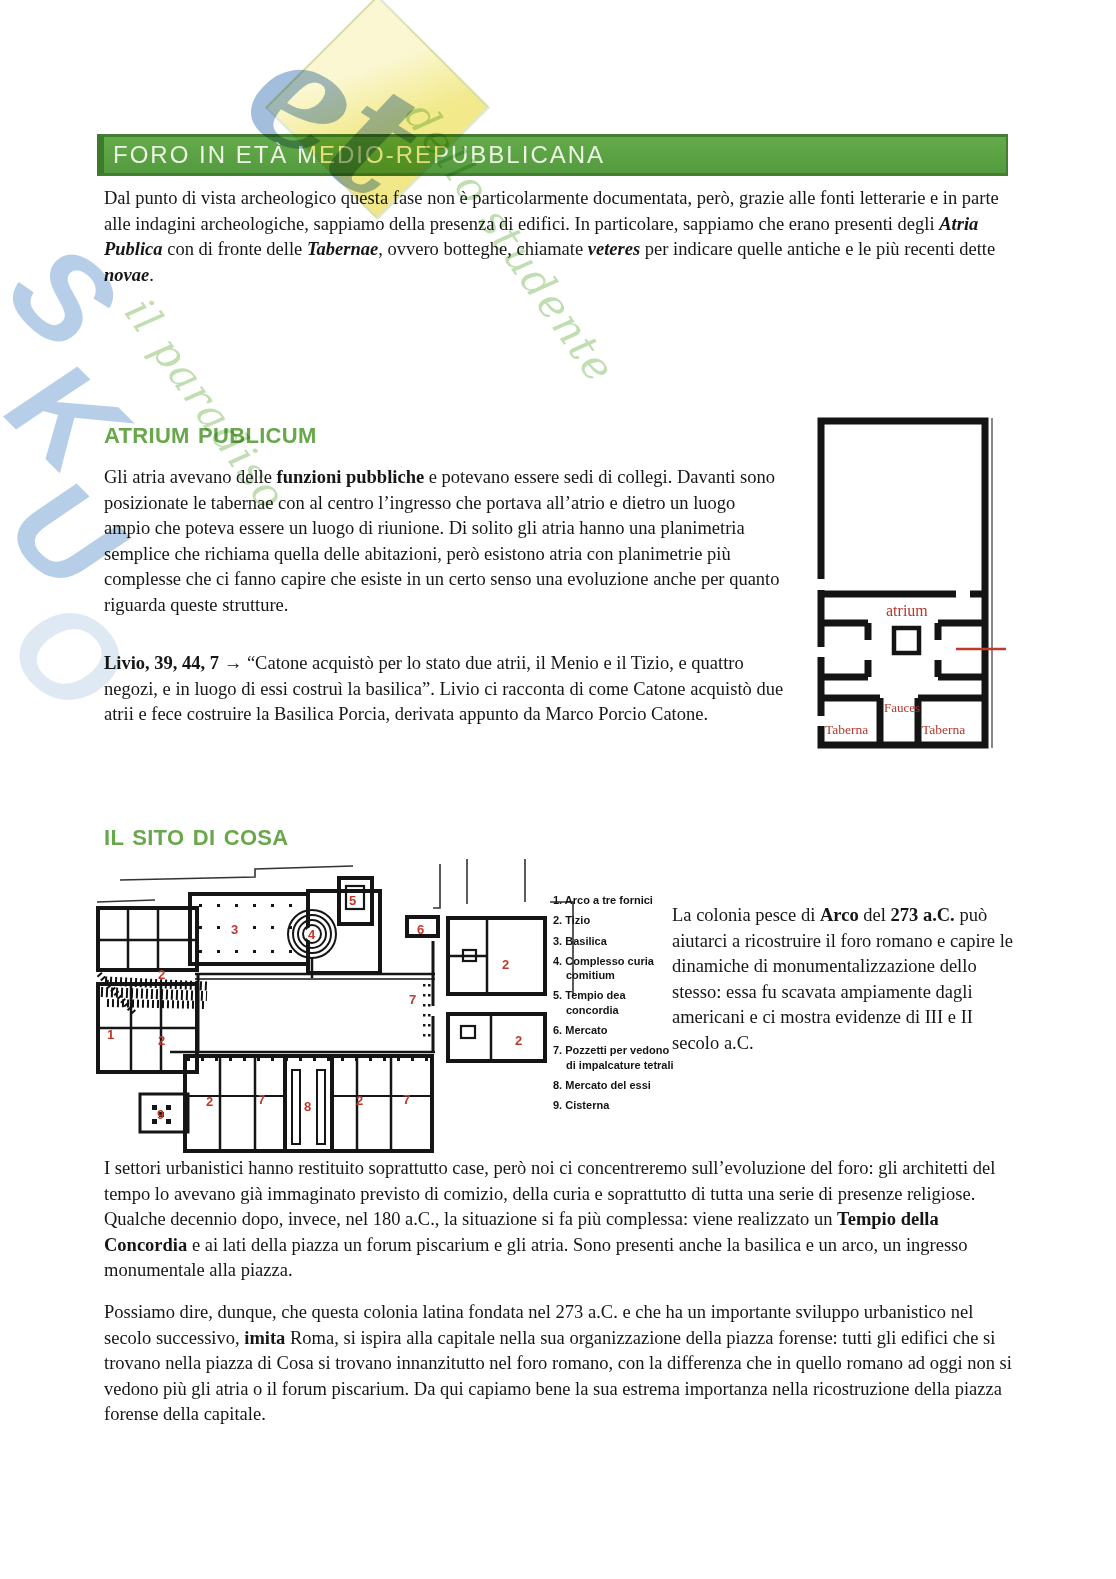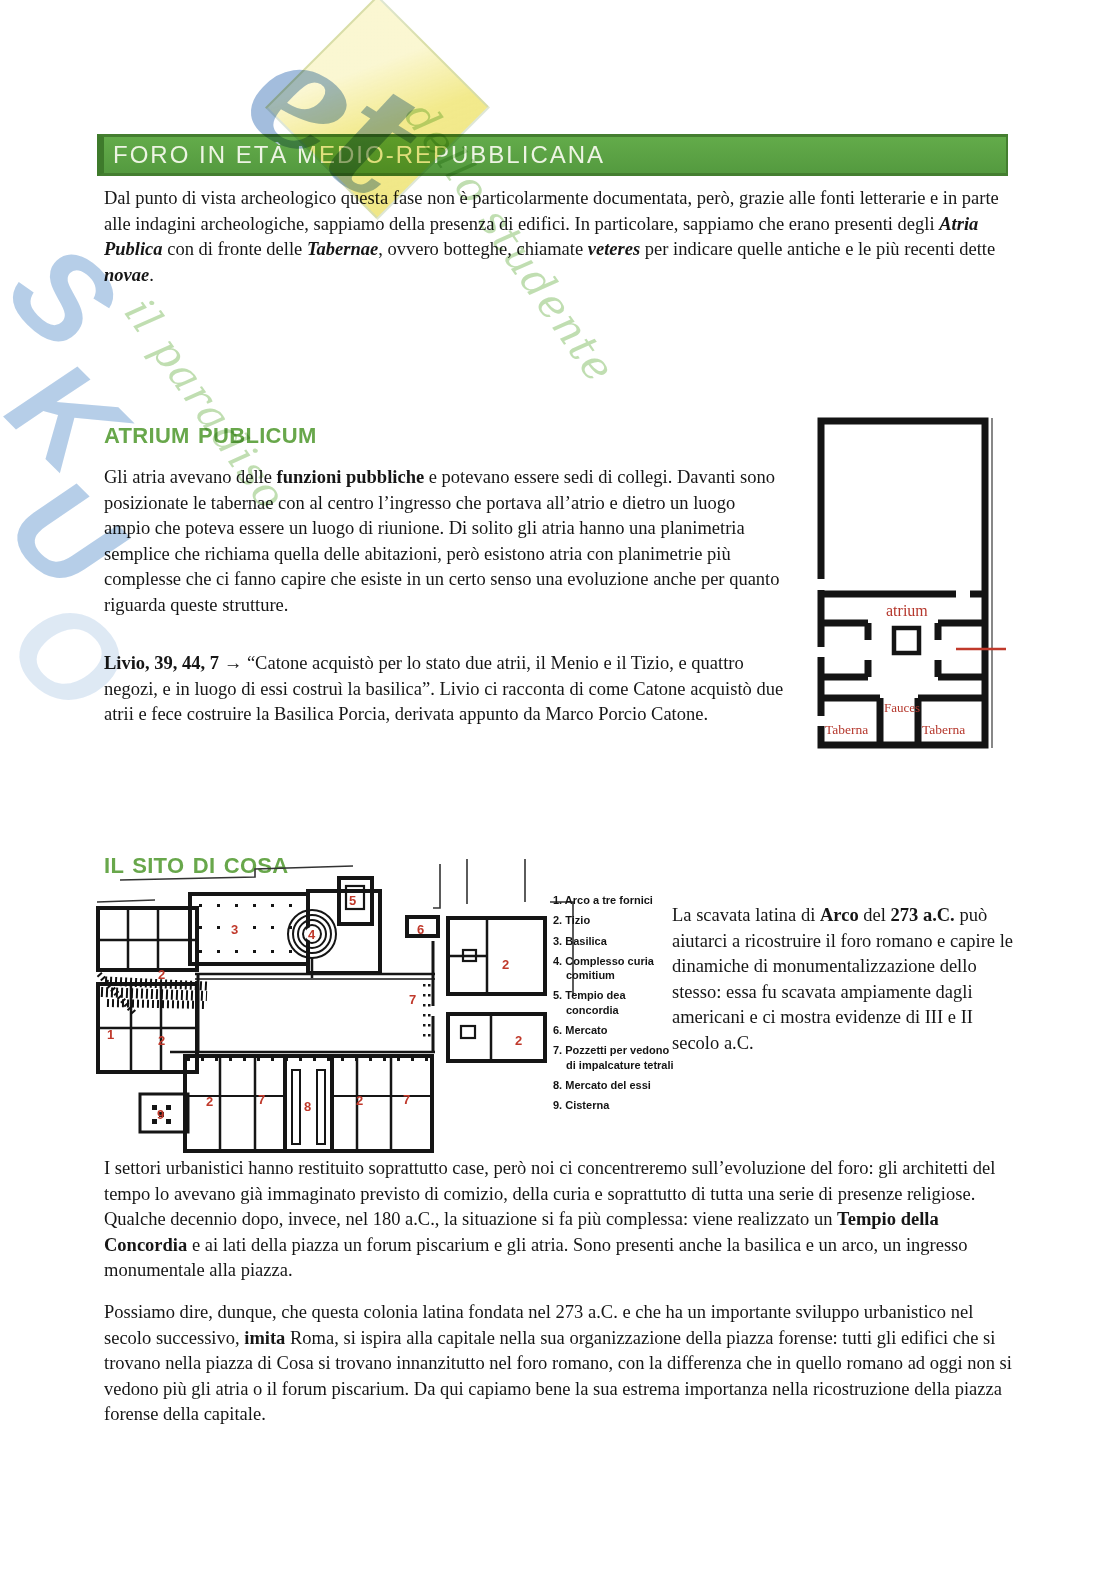--- a/index.html
+++ b/index.html
@@ -101,21 +101,21 @@
       <rect x="78" y="212" width="25" height="25" fill="none" stroke="#141414" stroke-width="4.5"></rect>
       <line x1="176" y1="2" x2="176" y2="332" stroke="#555" stroke-width="1.4"></line>
       <line x1="140" y1="233" x2="190" y2="233" stroke="#c0392b" stroke-width="2.6"></line>
       <text class="plan-label" x="70" y="200" font-size="16">atrium</text>
       <text class="plan-label" x="68" y="296" font-size="13">Fauces</text>
       <text class="plan-label" x="9" y="318" font-size="13.5">Taberna</text>
       <text class="plan-label" x="106" y="318" font-size="13.5">Taberna</text>
     </svg>
   </div>
 
-  <div class="ghead" style="left:104px;top:825px;margin-top:28px;">IL SITO DI COSA</div>
+  <div class="ghead" style="left:104px;top:825px;">IL SITO DI COSA</div>
 
   <div class="fig" style="left:95px;top:856px;">
     <svg width="480" height="300" viewBox="0 0 480 300">
 
       <g stroke="#333" stroke-width="1.6" fill="none">
         <polyline points="25,24 160,21 160,13 258,10"></polyline>
         <polyline points="345,8 345,52 338,52"></polyline>
         <line x1="372" y1="3" x2="372" y2="48"></line>
         <line x1="430" y1="3" x2="430" y2="46"></line>
         <polyline points="455,46 478,46 478,140"></polyline>
@@ -265,18 +265,18 @@
     <div class="lg-item"><span>2.</span> <span>Tizio</span></div>
     <div class="lg-item"><span>3.</span> <span>Basilica</span></div>
     <div class="lg-item"><span>4.</span> <span>Complesso curia comitium</span></div>
     <div class="lg-item"><span>5.</span> <span>Tempio dea concordia</span></div>
     <div class="lg-item"><span>6.</span> <span>Mercato</span></div>
     <div class="lg-item"><span>7.</span> <span>Pozzetti per vedono di impalcature tetrali</span></div>
     <div class="lg-item"><span>8.</span> <span>Mercato del essi</span></div>
     <div class="lg-item"><span>9.</span> <span>Cisterna</span></div>
   </div>
 
-  <div class="para" style="left:672px;top:903px;width:346px;"><span>La scavata latina di </span><span class="b">Arco</span><span> del </span><span class="b">273 a.C.</span><span> può aiutarci a ricostruire il foro romano e capire le dinamiche di monumentalizzazione dello stesso: essa fu scavata ampiamente dagli americani e ci mostra evidenze di III e II secolo a.C.</span></div>
+  <div class="para" style="left:672px;top:903px;width:346px;"><span>La colonia pesce di </span><span class="b">Arco</span><span> del </span><span class="b">273 a.C.</span><span> può aiutarci a ricostruire il foro romano e capire le dinamiche di monumentalizzazione dello stesso: essa fu scavata ampiamente dagli americani e ci mostra evidenze di III e II secolo a.C.</span></div>
 
   <div class="para" style="left:104px;top:1156px;width:915px;"><span>I settori urbanistici hanno restituito soprattutto case, però noi ci concentreremo sull’evoluzione del foro: gli architetti del tempo lo avevano già immaginato previsto di comizio, della curia e soprattutto di tutta una serie di presenze religiose. Qualche decennio dopo, invece, nel 180 a.C., la situazione si fa più complessa: viene realizzato un </span><span class="b">Tempio della Concordia</span><span> e ai lati della piazza un forum piscarium e gli atria. Sono presenti anche la basilica e un arco, un ingresso monumentale alla piazza.</span></div>
   <div class="para" style="left:104px;top:1300px;width:915px;"><span>Possiamo dire, dunque, che questa colonia latina fondata nel 273 a.C. e che ha un importante sviluppo urbanistico nel secolo successivo, </span><span class="b">imita</span><span> Roma, si ispira alla capitale nella sua organizzazione della piazza forense: tutti gli edifici che si trovano nella piazza di Cosa si trovano innanzitutto nel foro romano, con la differenza che in quello romano ad oggi non si vedono più gli atria o il forum piscarium. Da qui capiamo bene la sua estrema importanza nella ricostruzione della piazza forense della capitale.</span></div>
 
 </div>
 
 </body></html>

